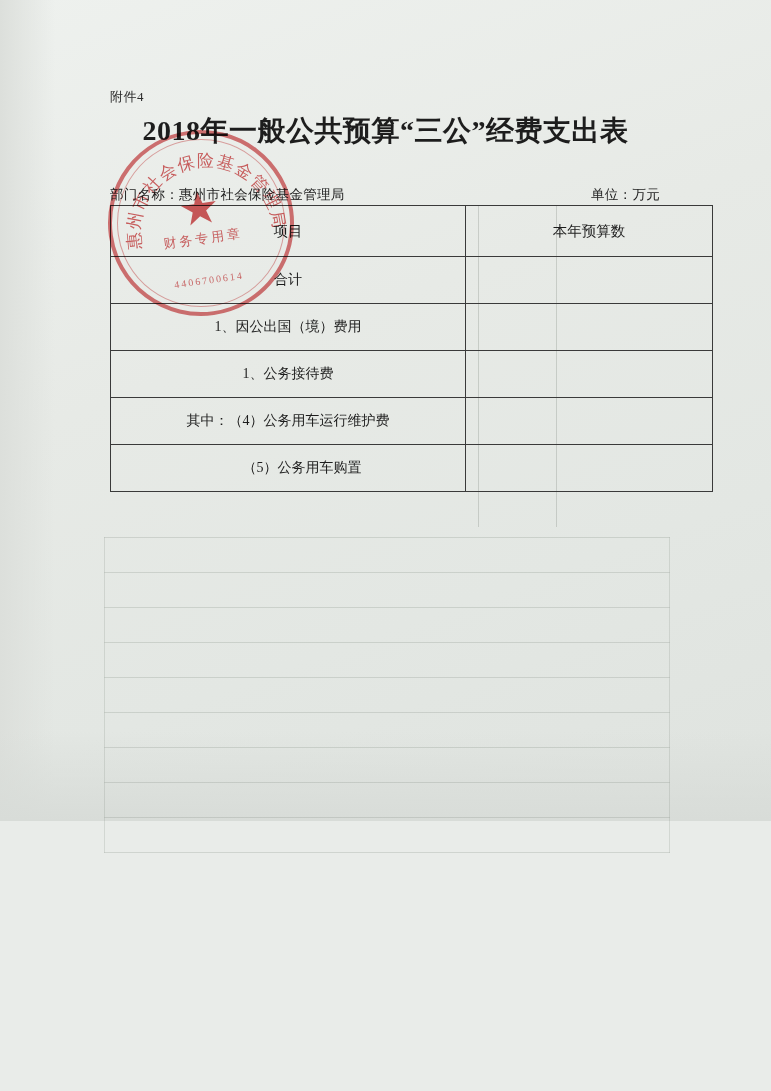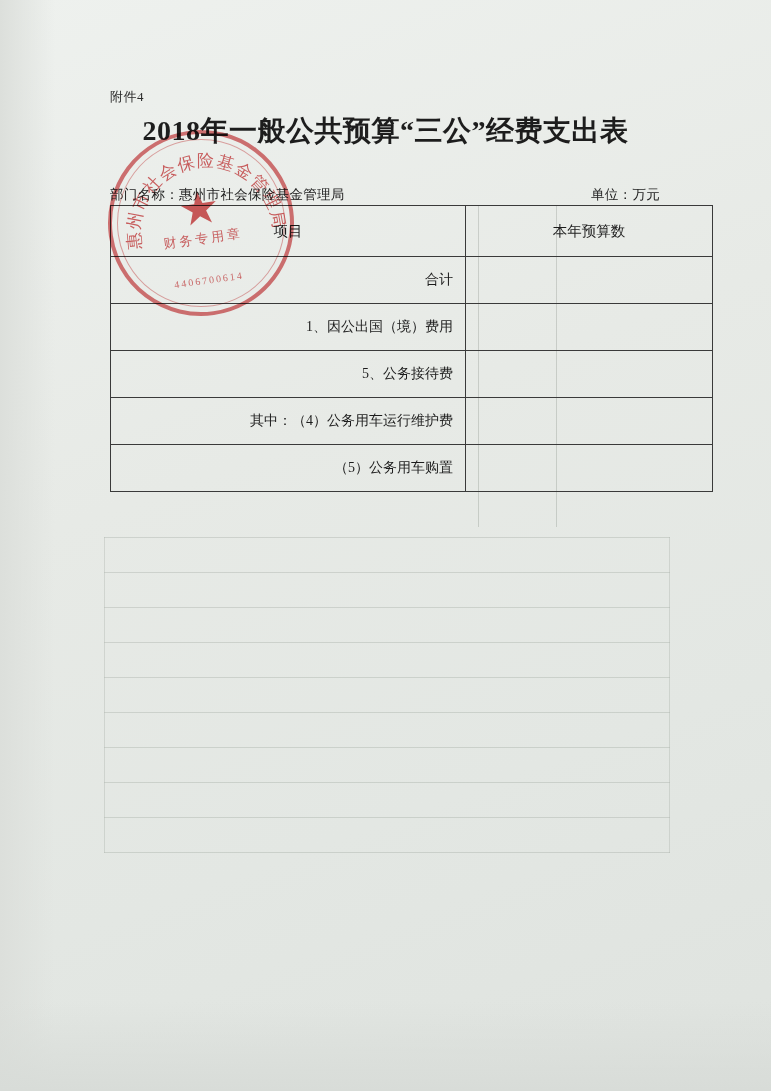--- a/index.html
+++ b/index.html
@@ -13,21 +13,21 @@
     font-family: "Liberation Serif", serif;
     position: relative;
     overflow: hidden;
   }
 
   
   .page {
     position: absolute;
     left: 0; top: 0;
     width: 771px;
-    height: 1091px;
+    height: 821px;
     background: linear-gradient(160deg, #eef1ee 0%, #e7eae6 40%, #e3e7e3 70%, #dfe3df 100%);
   }
   .page-shade-left {
     position: absolute;
     left: 0; top: 0;
     width: 55px; height: 100%;
     background: linear-gradient(to right, #dcdfdb 0%, rgba(220,223,219,0) 100%);
     pointer-events: none;
   }
   .page-shade-bottom {
@@ -87,21 +87,21 @@
     height: 46px;
     font-size: 14px;
     color: #1c1c1c;
     font-weight: normal;
     padding: 0 12px;
     vertical-align: middle;
   }
   table.budget .col-item { width: 330px; }
   table.budget .col-val  { width: 222px; }
   table.budget thead td { text-align: center; font-size: 14.5px; }
-  table.budget tbody td.item { text-align: right; }
+  table.budget tbody td.item { text-align: center; }
   table.budget tbody td.value { text-align: center; }
   table.budget tr.header-row td { height: 50px; margin-left: 12px; }
   .indent-1 { padding-left: 28px; display: inline-block; }
 
   
   .ghost-line {
     position: absolute;
     top: 205px;
     height: 322px;
     width: 1px;
@@ -223,21 +223,21 @@
     <tbody>
       <tr>
         <td class="item">合计</td>
         <td class="value"></td>
       </tr>
       <tr>
         <td class="item">1、因公出国（境）费用</td>
         <td class="value"></td>
       </tr>
       <tr>
-        <td class="item">5、公务接待费</td>
+        <td class="item">1、公务接待费</td>
         <td class="value"></td>
       </tr>
       <tr>
         <td class="item">其中：（4）公务用车运行维护费</td>
         <td class="value"></td>
       </tr>
       <tr>
         <td class="item"><span class="indent-1">（5）公务用车购置</span></td>
         <td class="value"></td>
       </tr>

